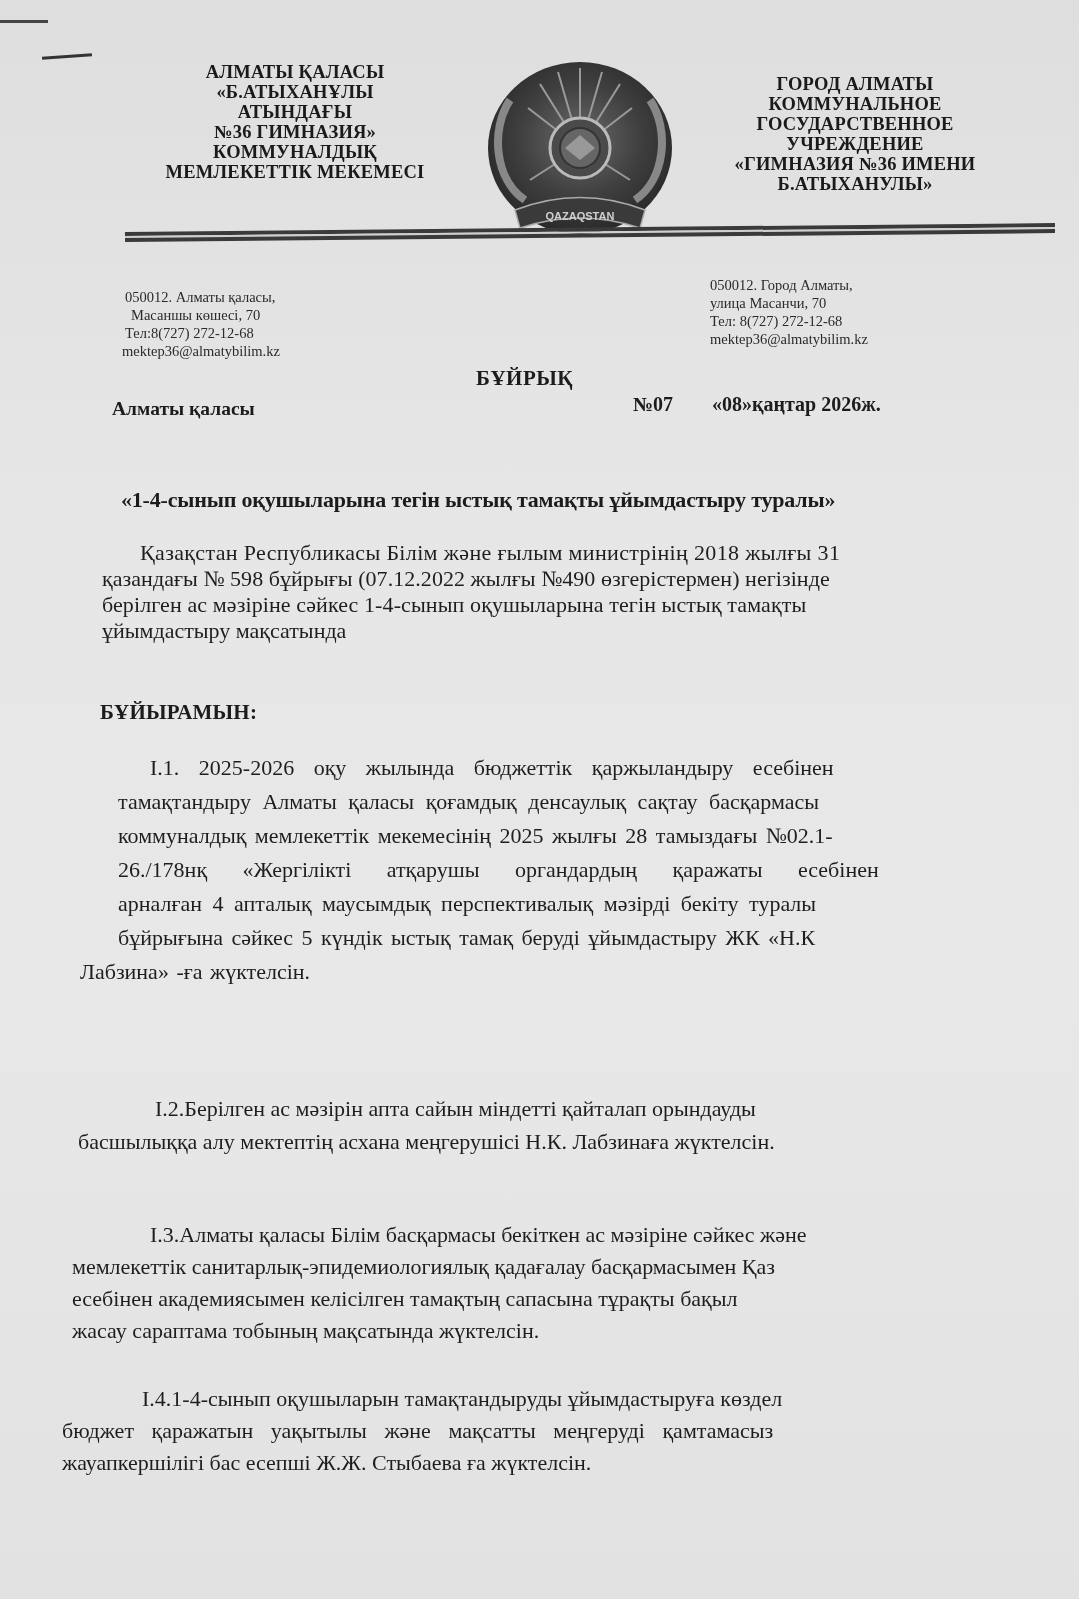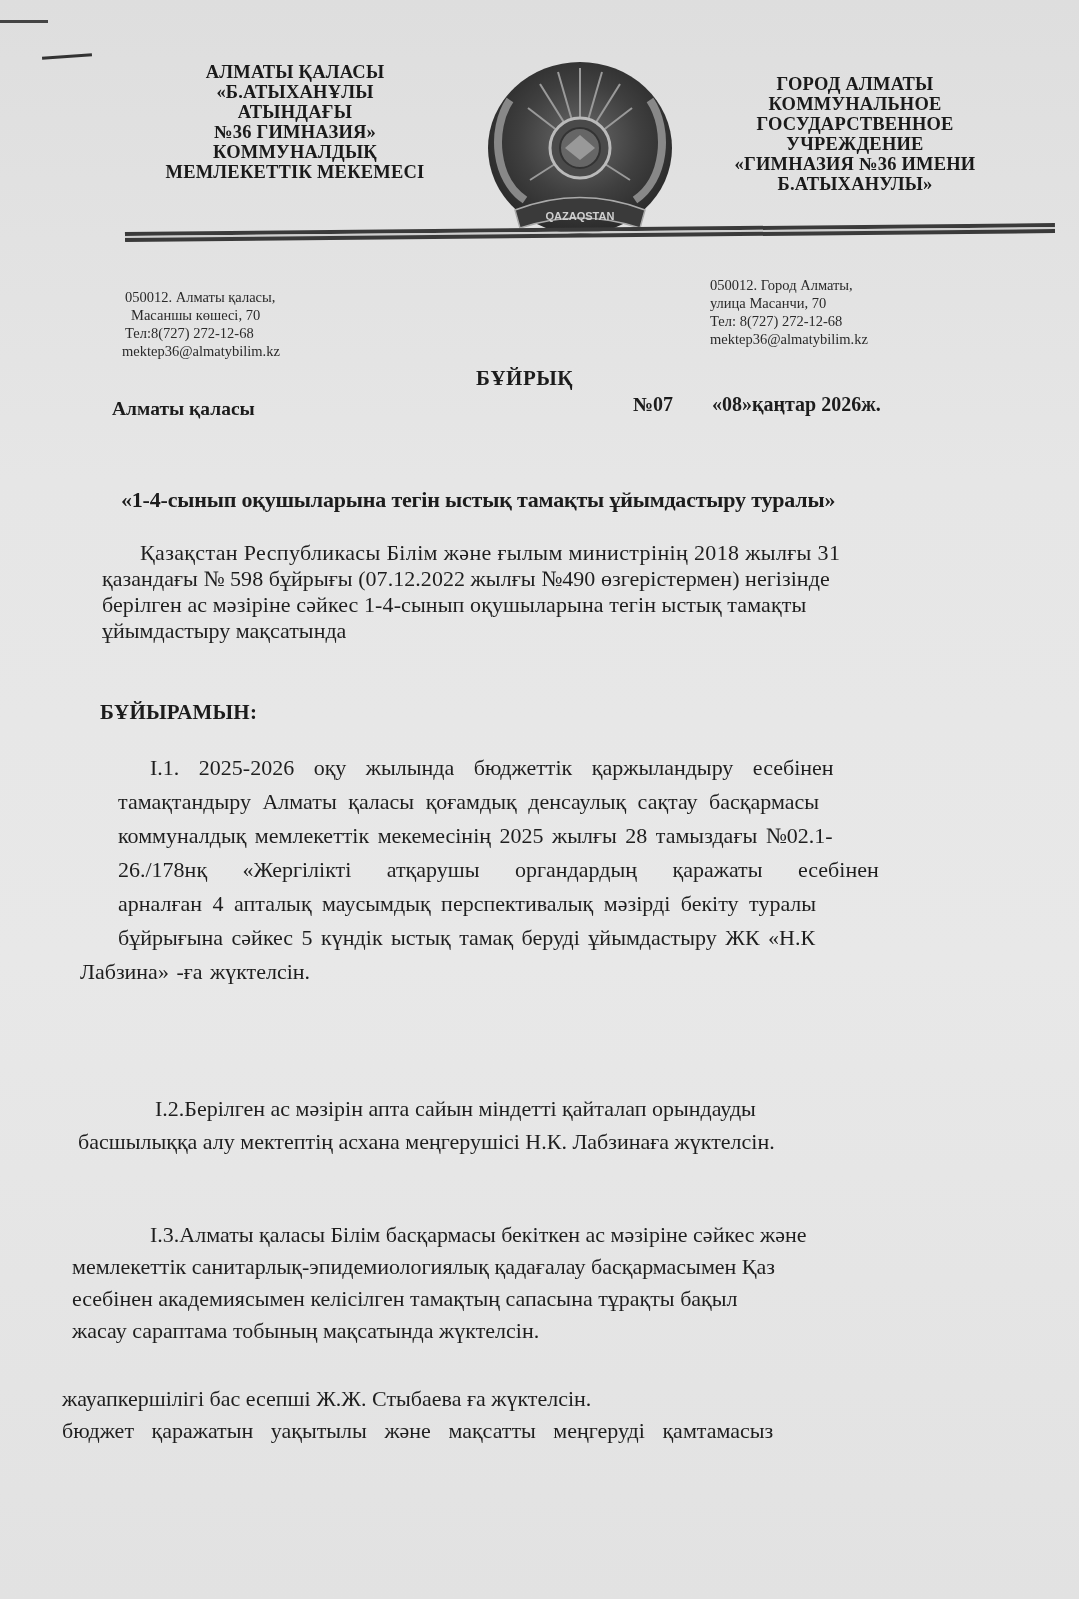--- a/index.html
+++ b/index.html
@@ -164,15 +164,16 @@
 </div>
 
 <div class="abs para p13">
   <div class="first">І.3.Алматы қаласы Білім басқармасы бекіткен ас мәзіріне сәйкес және</div>
   <div>мемлекеттік санитарлық-эпидемиологиялық қадағалау басқармасымен Қаз</div>
   <div>есебінен  академиясымен келісілген тамақтың сапасына тұрақты бақыл</div>
   <div>жасау сараптама тобының  мақсатында жүктелсін.</div>
 </div>
 
 <div class="abs para p14">
+  <div class="first">І.4.1-4-сынып оқушыларын тамақтандыруды ұйымдастыруға көздел</div>
+  <div style="word-spacing:12px">бюджет қаражатын уақытылы және мақсатты меңгеруді қамтамасыз</div>
   <div>жауапкершілігі бас есепші Ж.Ж. Стыбаева ға жүктелсін.</div>
-  <div style="word-spacing:12px">бюджет қаражатын уақытылы және мақсатты меңгеруді қамтамасыз</div>
 </div>
 
 </body></html>

